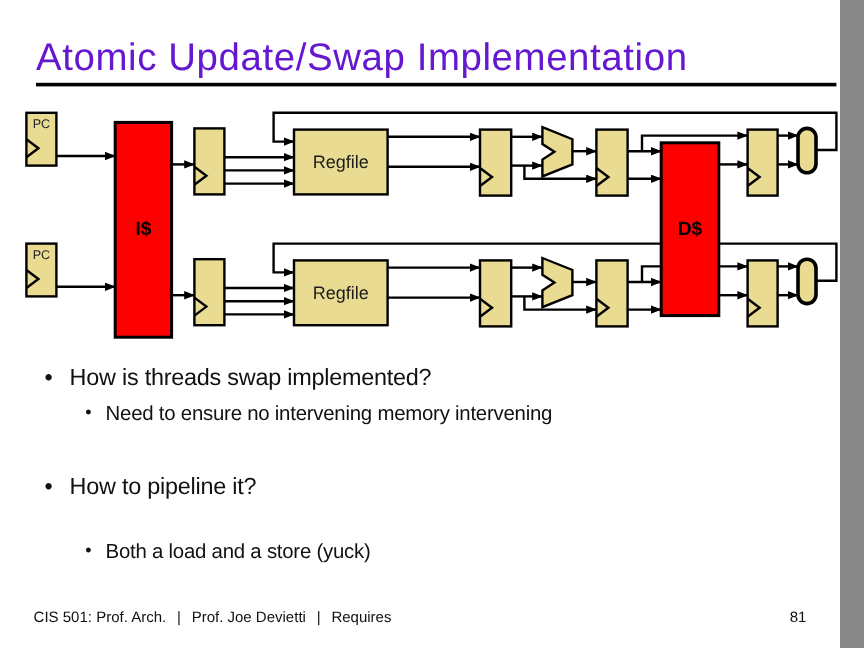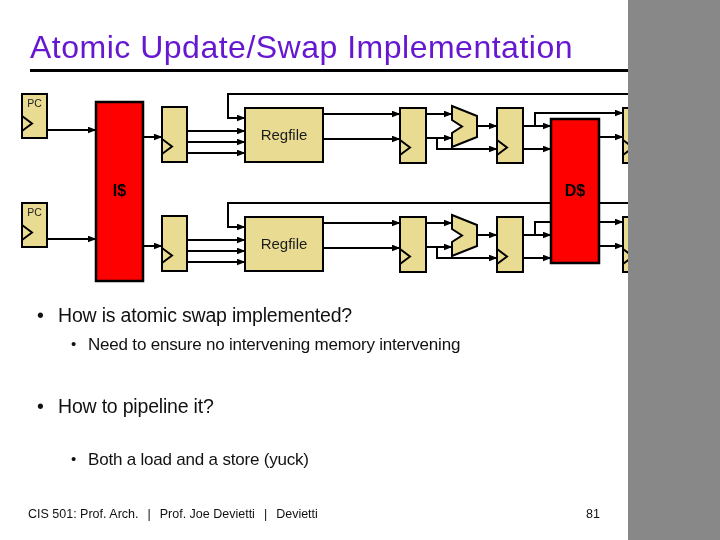--- a/index.html
+++ b/index.html
@@ -1,17 +1,17 @@
 <!DOCTYPE html>
 <html style="--title: #6618D0; --block-fill: #E9DC92; --cache-fill: #FF0000; --line: #000000; --text: #111111;"><head>
 <meta charset="utf-8">
 <style>
   html,body{margin:0;padding:0;background:#888;}
   .slide{
-    position:relative;width:628px;height:540px;background:#ffffff;
+    position:relative;width:700px;height:540px;background:#ffffff;
     font-family:"Liberation Sans",sans-serif;overflow:hidden;
   }
   .title{
     position:absolute;left:30px;top:31px;font-size:32px;line-height:1;
     letter-spacing:0.5px;color:var(--title,#6618D0);white-space:nowrap;
   }
   .title-rule{position:absolute;left:30px;top:69px;width:667px;height:3px;background:var(--line,#000);}
   svg.diagram{position:absolute;left:0;top:0;}
   .wire{stroke:var(--line,#000);stroke-width:2;fill:none;}
   .chev{stroke:var(--line,#000);stroke-width:2;fill:none;}
@@ -125,23 +125,23 @@
     <rect class="redbox" x="551" y="119" width="48" height="144"></rect>
 
     <text class="pc-label" x="34.5" y="107">PC</text>
     <text class="pc-label" x="34.5" y="216">PC</text>
     <text class="blk-label" x="284" y="140">Regfile</text>
     <text class="blk-label" x="284" y="249">Regfile</text>
     <text class="cache-label" x="119.5" y="196">I$</text>
     <text class="cache-label" x="575" y="196">D$</text>
   </svg>
 
-  <div class="b main" style="top:304px">How is atomic swap implemented?</div>
+  <div class="b main" style="top:304px">How is threads swap implemented?</div>
   <div class="b sub" style="top:335px">Need to ensure no intervening memory intervening</div>
   <div class="b main" style="top:395px">How to pipeline it?</div>
   <div class="b sub" style="top:450px">Both a load and a store (yuck)</div>
 
   <div class="footer">
-    <span>CIS 501: Prof. Arch.</span><span class="sep">|</span><span>Prof. Joe Devietti</span><span class="sep">|</span><span>Devietti</span>
+    <span>CIS 501: Prof. Arch.</span><span class="sep">|</span><span>Prof. Joe Devietti</span><span class="sep">|</span><span>Requires</span>
   </div>
   <div class="page-num">81</div>
 
 </div>
 
 </body></html>

